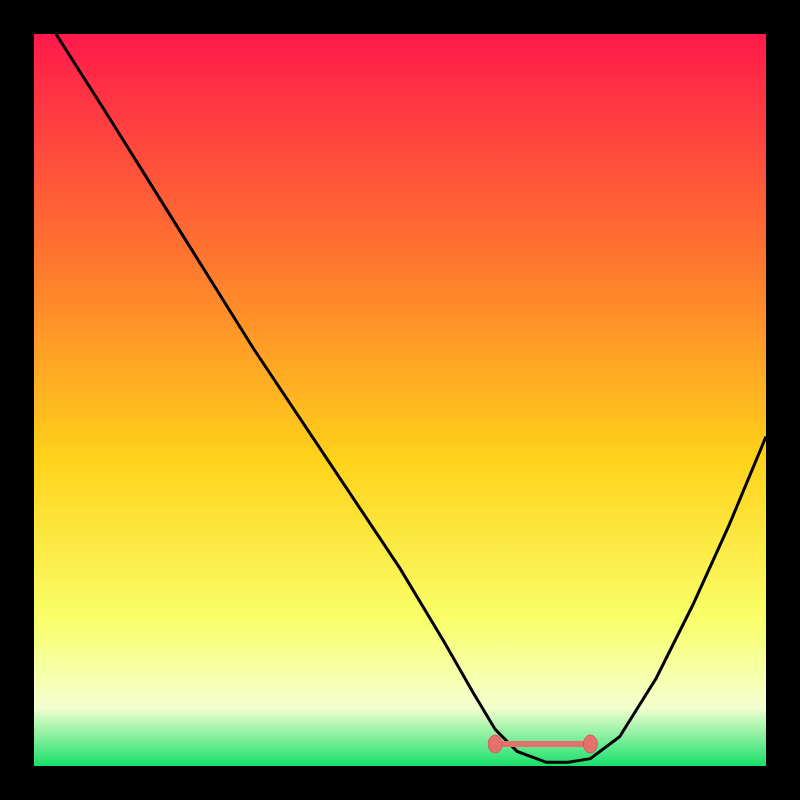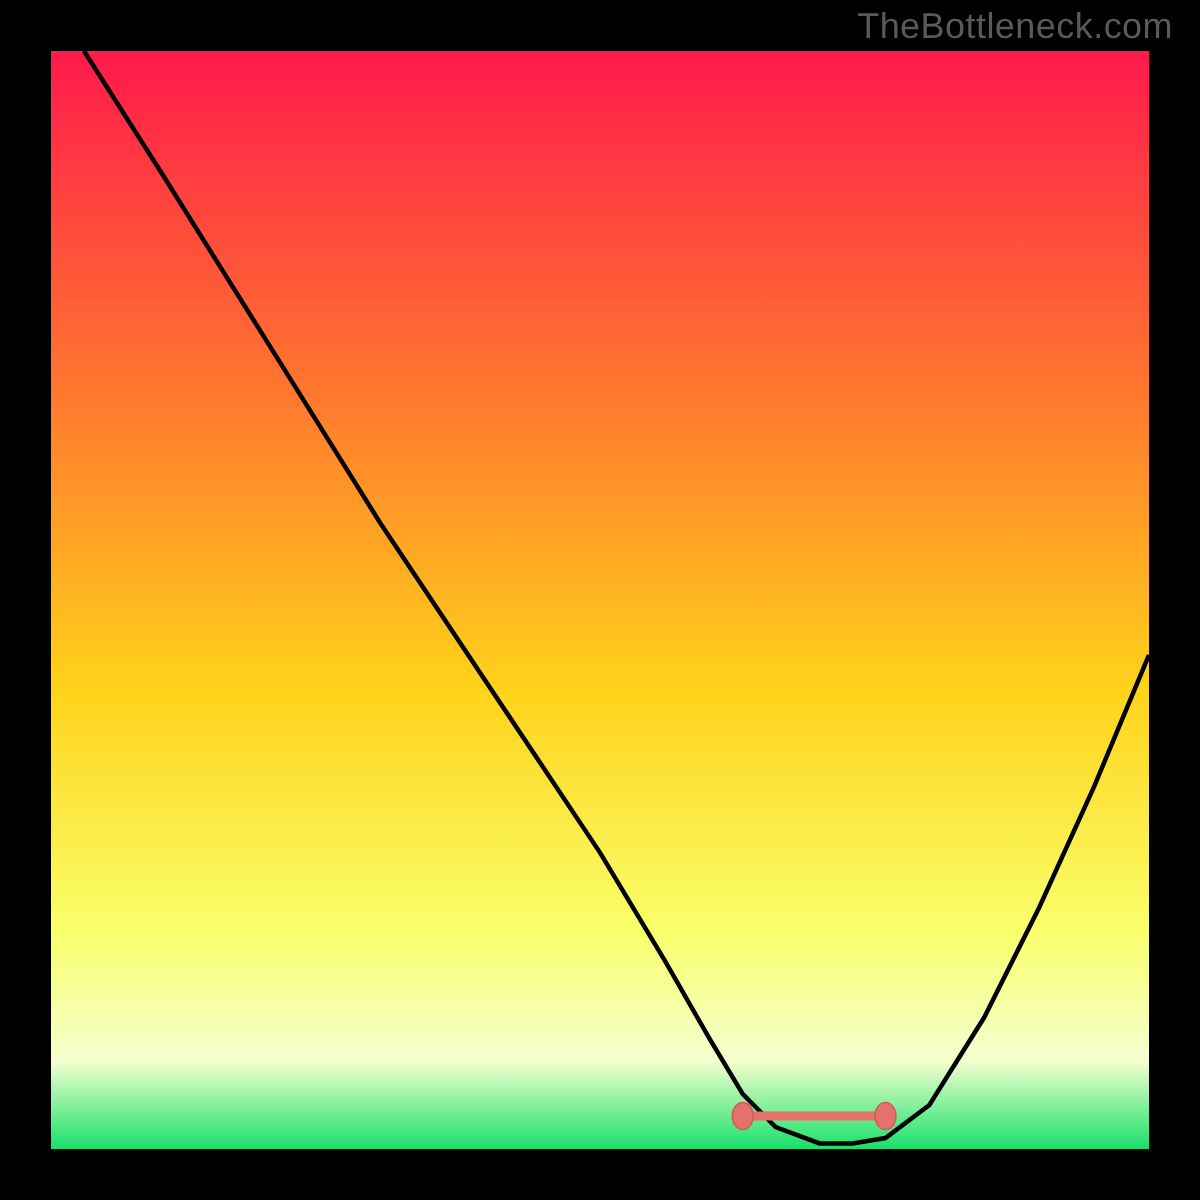--- a/index.html
+++ b/index.html
@@ -33,21 +33,20 @@
     top: 34px;
     width: 732px;
     height: 732px;
     display: block;
   }
 </style>
 </head>
 <body>
 
 <div class="stage">
-  <div class="watermark">TheBottleneck.com</div>
 
   <svg class="plot" viewBox="0 0 732 732" preserveAspectRatio="none">
     <defs>
       <linearGradient id="bg-grad" x1="0" y1="0" x2="0" y2="1">
         <stop id="g0" offset="0%" stop-color="#ff1a4b"></stop>
         <stop id="g1" offset="32%" stop-color="#ff7a2e"></stop>
         <stop id="g2" offset="58%" stop-color="#ffd21a"></stop>
         <stop id="g3" offset="80%" stop-color="#f9ff6a"></stop>
         <stop id="g4" offset="92%" stop-color="#f4ffd0"></stop>
         <stop id="g5" offset="100%" stop-color="#18e06a"></stop>

